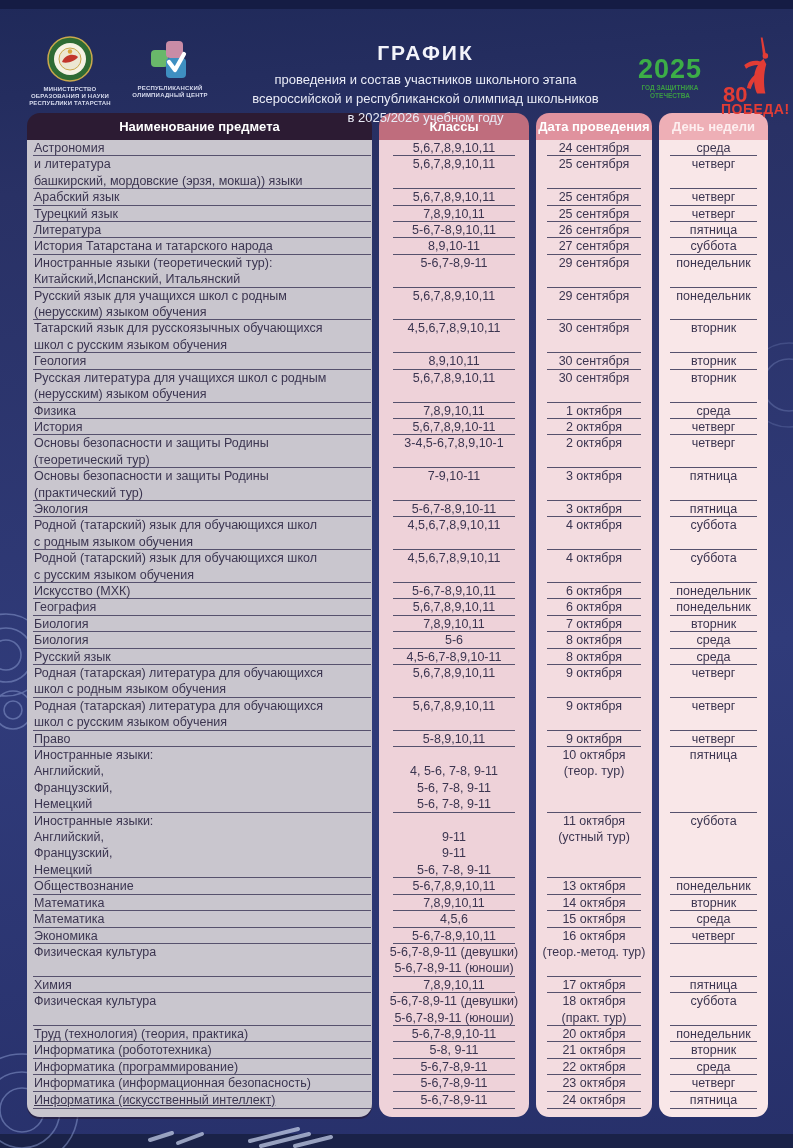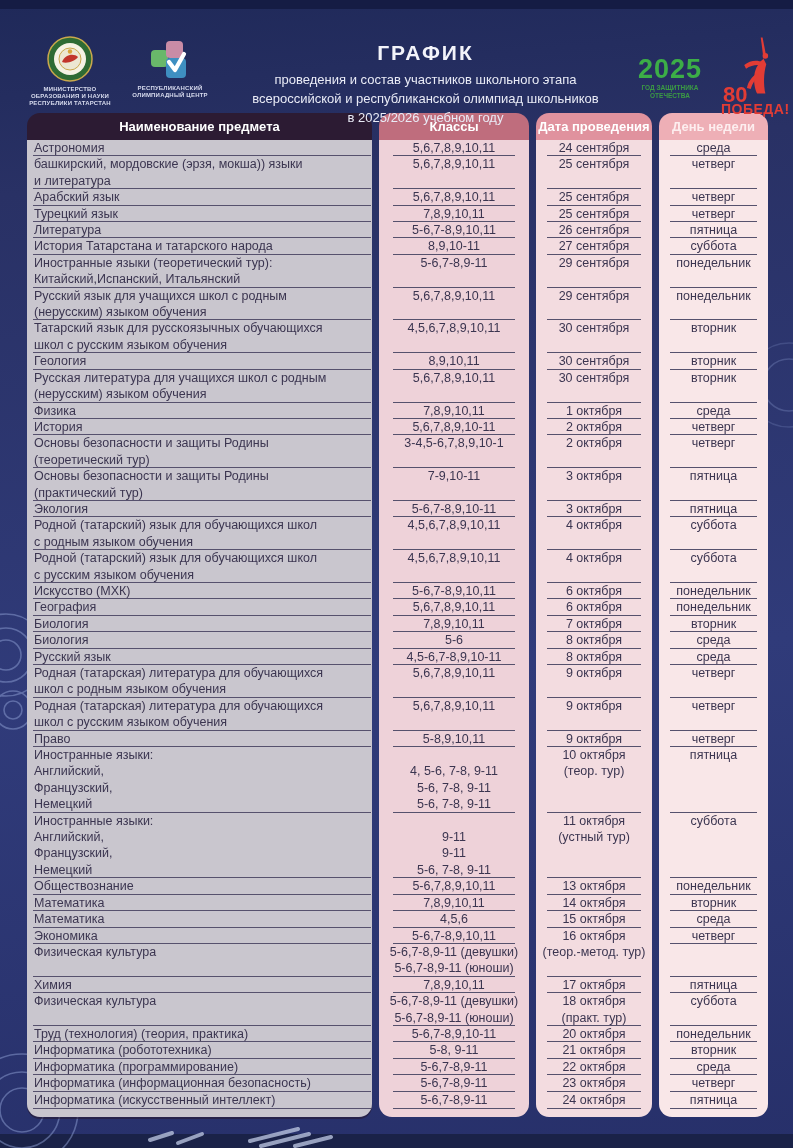--- a/index.html
+++ b/index.html
@@ -44,21 +44,21 @@
   .c-date{background:#f3dce0;text-align:center;}
   .c-day{background:#f9e7e8;text-align:center;}
   .ln{white-space:nowrap;}
   .ul{position:absolute;bottom:0;border-bottom:1px solid #56516d;}
   .c-subj .ul{left:6px;right:1px;}
   .c-cls .ul{left:14px;right:14px;}
   .c-date .ul{left:11px;right:11px;}
   .c-day .ul{left:11px;right:11px;}
   .last{padding-bottom:9px;border-radius:0 0 13px 13px;}
   .last .ul{bottom:8px;}
-  .c-subj.last{box-shadow:0 2px 0 rgba(38,23,48,.55);}
+  .c-subj.last{box-shadow:0 2px 0 rgba(38,23,48,.55);text-decoration:underline;}
 </style>
 </head>
 <body>
 
 <div class="page">
   <div class="topstrip"></div>
 
   <svg class="fx" width="793" height="1148" viewBox="0 0 793 1148">
     <rect x="0" y="1134" width="793" height="14" fill="#1a2248"></rect>
     <g stroke="#8fa0d4" fill="none" stroke-width="1.6" opacity="0.5">
@@ -160,22 +160,22 @@
       </div>
       <div class="cell c-date">
         <div class="ln">24 сентября</div>
         <div class="ul"></div>
       </div>
       <div class="cell c-day">
         <div class="ln">среда</div>
         <div class="ul"></div>
       </div>
       <div class="cell c-subj">
+        <div class="ln">и литература</div>
         <div class="ln">башкирский, мордовские (эрзя, мокша)) языки</div>
-        <div class="ln">и литература</div>
         <div class="ul"></div>
       </div>
       <div class="cell c-cls">
         <div class="ln">5,6,7,8,9,10,11</div>
         <div class="ul"></div>
       </div>
       <div class="cell c-date">
         <div class="ln">25 сентября</div>
         <div class="ul"></div>
       </div>

